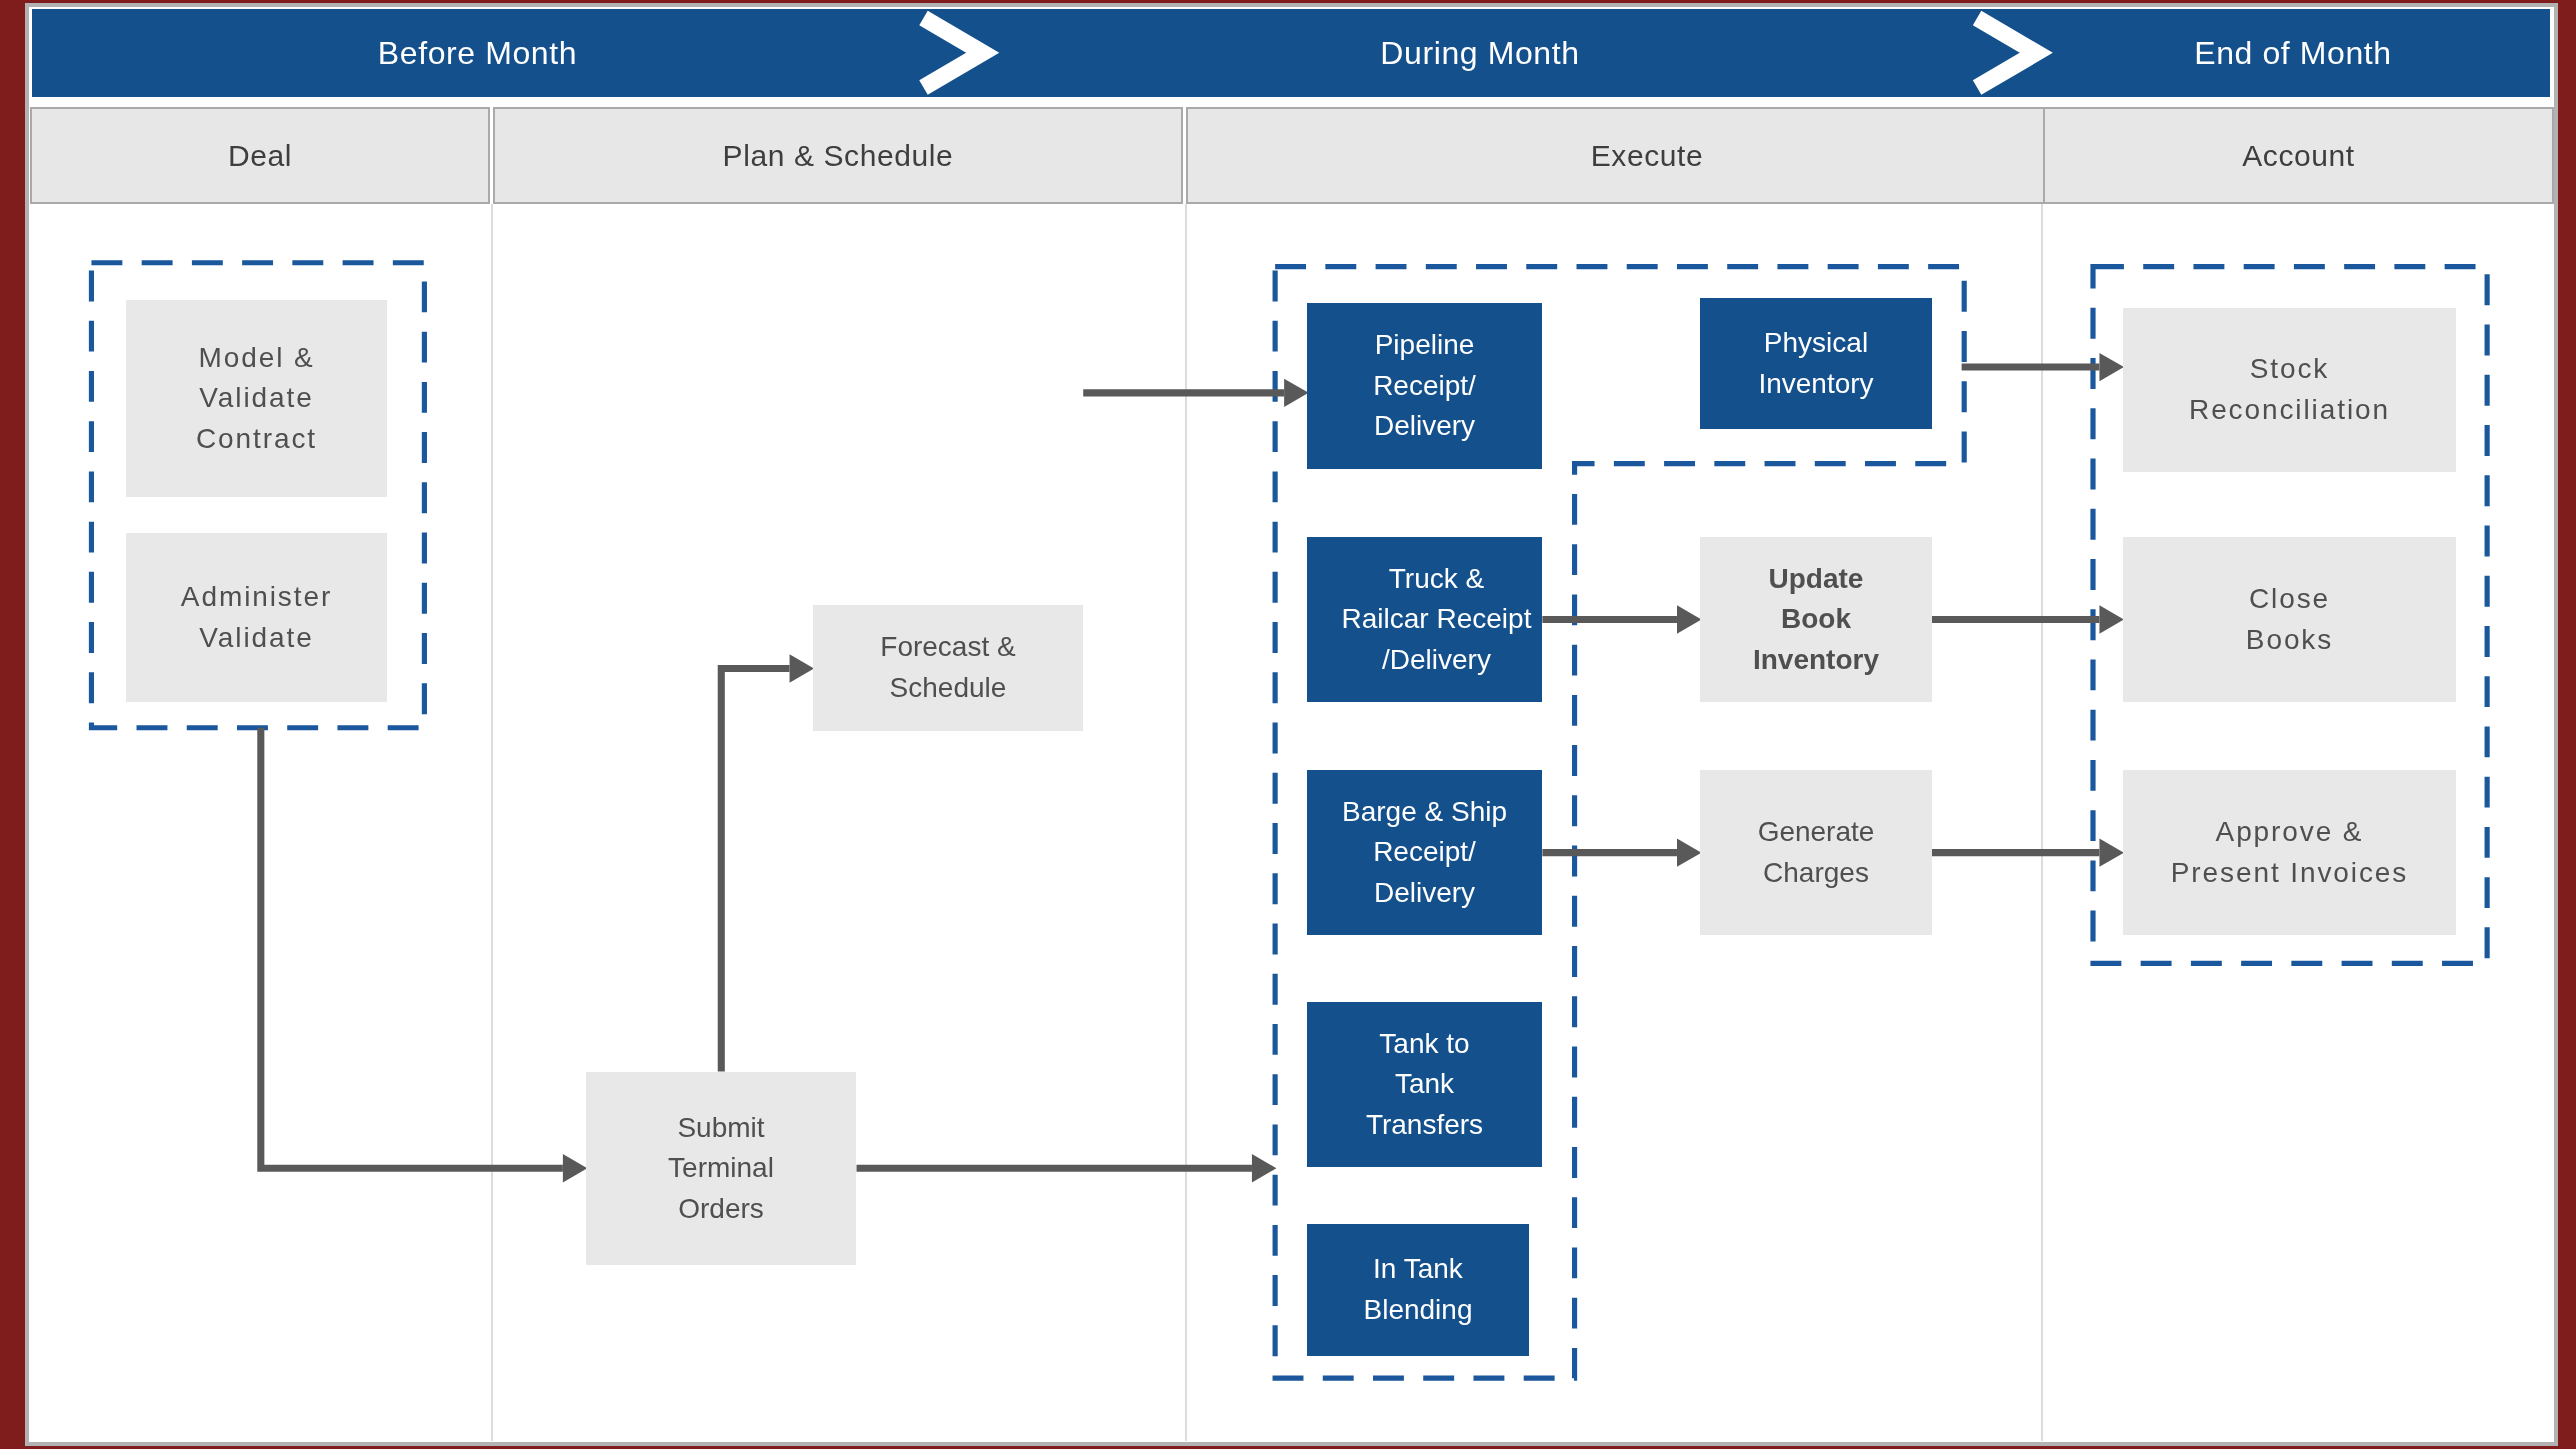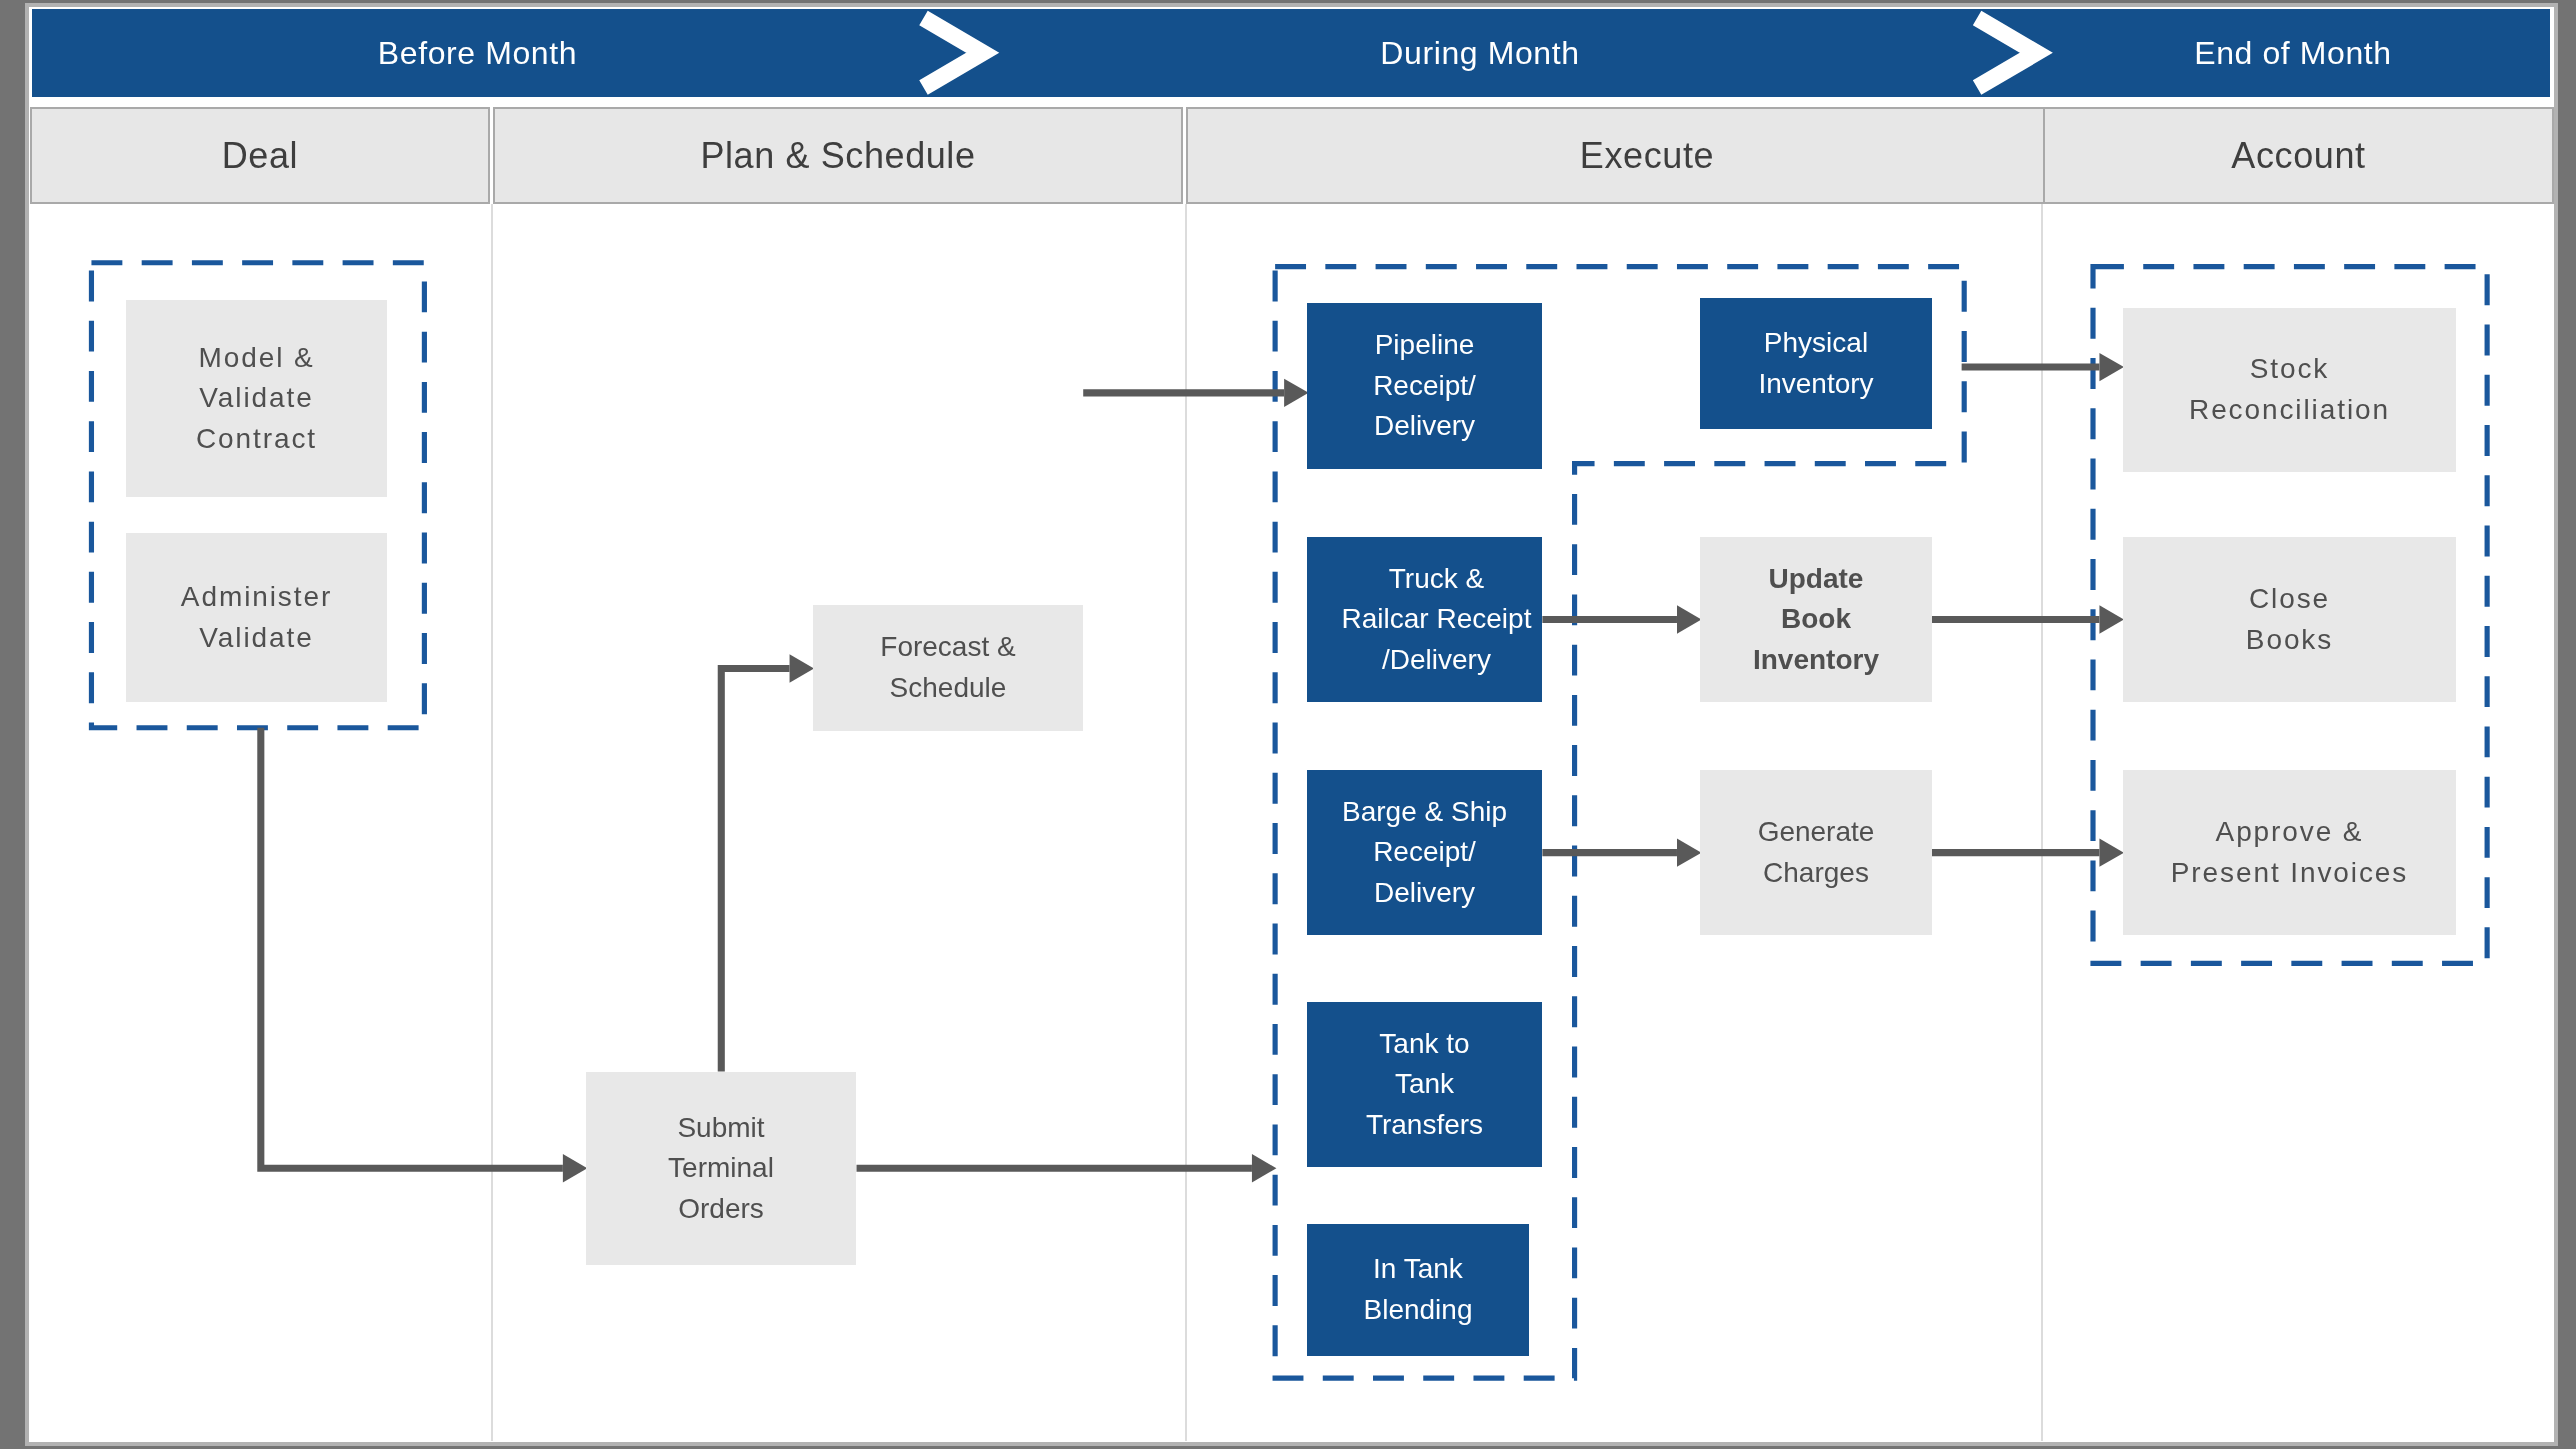--- a/index.html
+++ b/index.html
@@ -1,36 +1,36 @@
 <!DOCTYPE html>
 <html style="font-size:10.3px"><head>
 <meta charset="utf-8">
 <style>
   html,body{margin:0;padding:0;background:#ffffff;}
   .canvas{
-    position:relative;width:2576px;height:1449px;background:#737373;
+    position:relative;width:2576px;height:1449px;background:#7f1d1d;
     font-family:"Liberation Sans", sans-serif;overflow:hidden;
   }
   .frame{
     position:absolute;left:24.5px;top:2.6px;width:2533px;height:1443px;
     border:4.5px solid #B2B2B2;box-sizing:border-box;background:#ffffff;
   }
   .phase-band{
     position:absolute;left:32px;top:9px;width:2518px;height:88px;
     background:#14508C;
   }
   .phase-label{
     position:absolute;top:9px;height:88px;line-height:88px;
     text-align:center;color:#ffffff;font-size:32px;letter-spacing:0.6px;
   }
   .hdr-cell{
     position:absolute;top:107px;height:97px;box-sizing:border-box;
     background:#E7E7E7;border:2.6px solid #A9A9A9;
     display:flex;align-items:center;justify-content:center;
-    color:#3E3E3E;font-size:36px;letter-spacing:0.6px;
+    color:#3E3E3E;font-size:30px;letter-spacing:0.6px;
   }
   .divider{
     position:absolute;top:204px;height:1237px;width:1.9px;background:#DCDCDC;
   }
   .node{
     position:absolute;box-sizing:border-box;
     display:flex;align-items:center;justify-content:center;
     text-align:center;white-space:pre-line;
     font-size:28px;line-height:1.45;
   }

